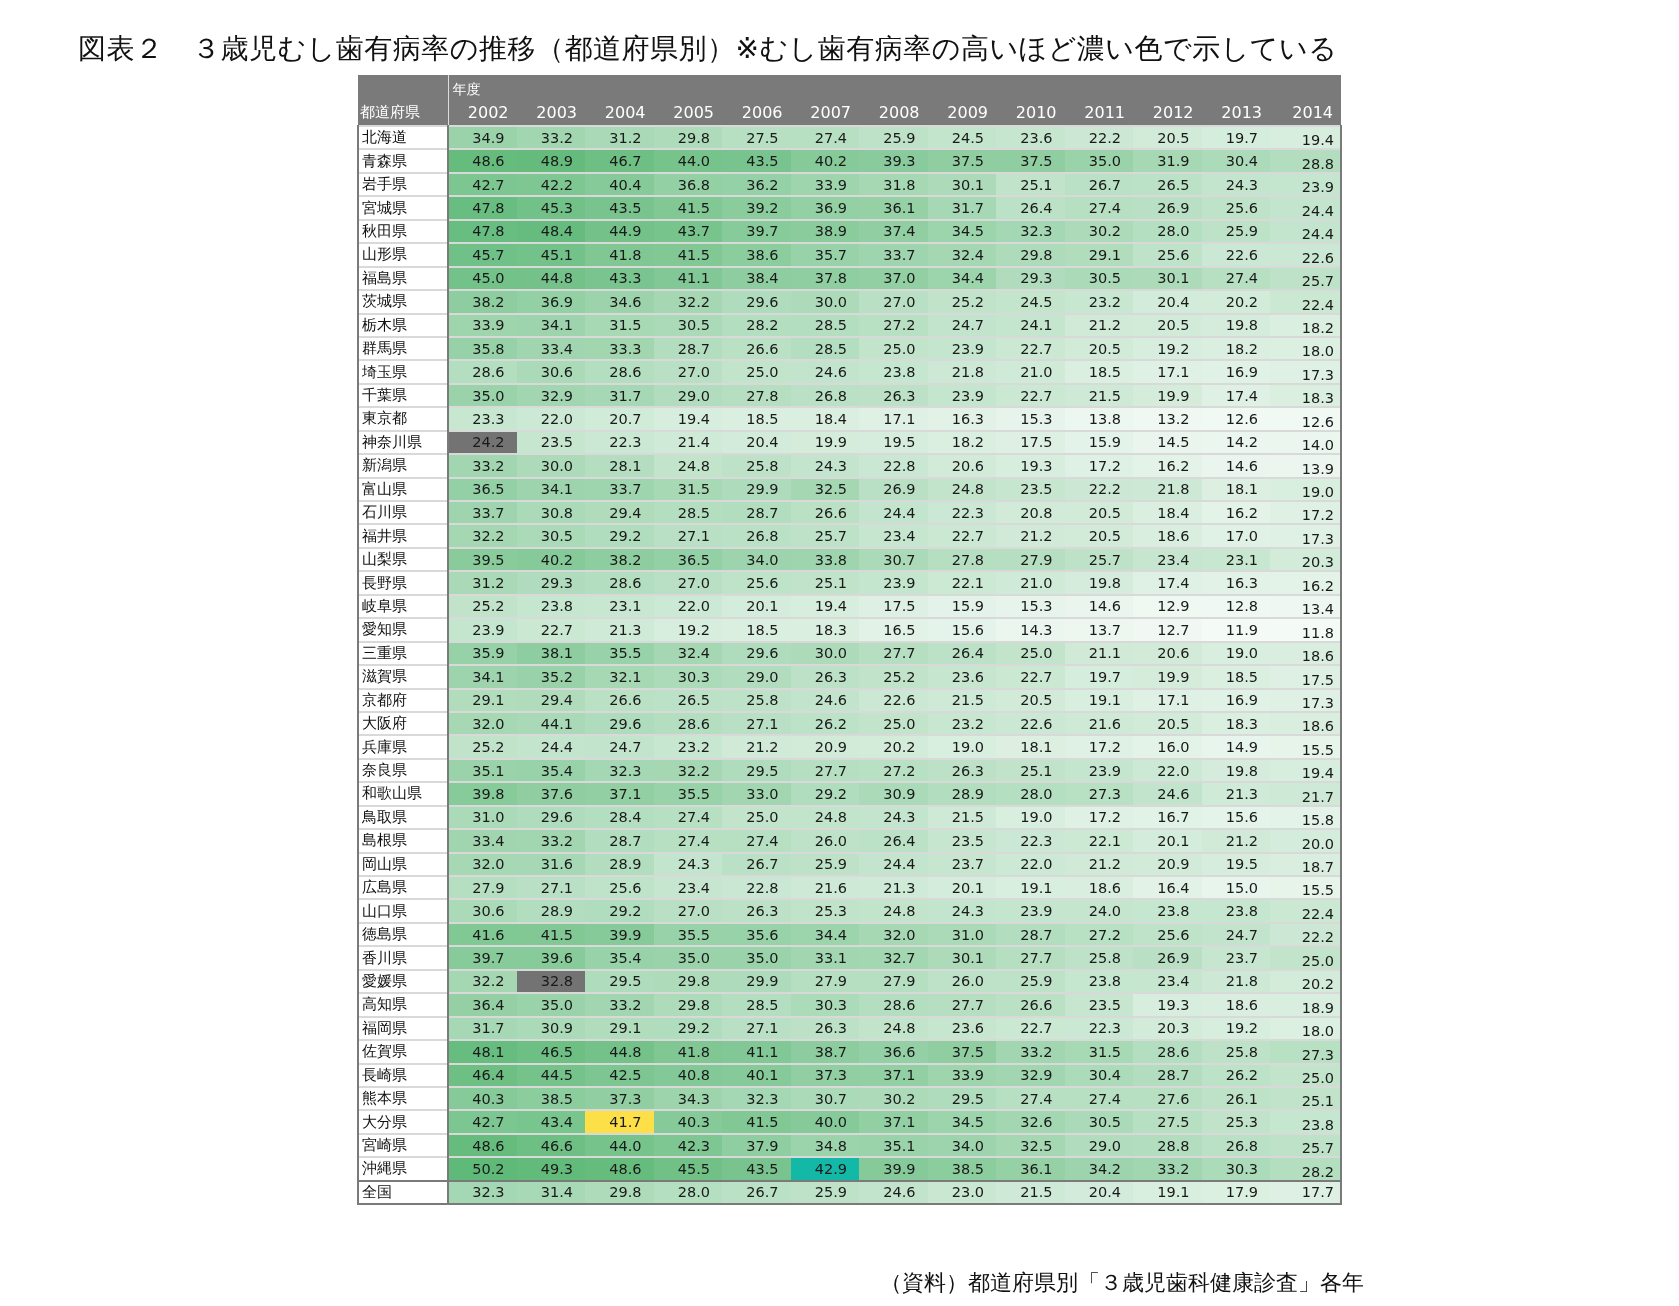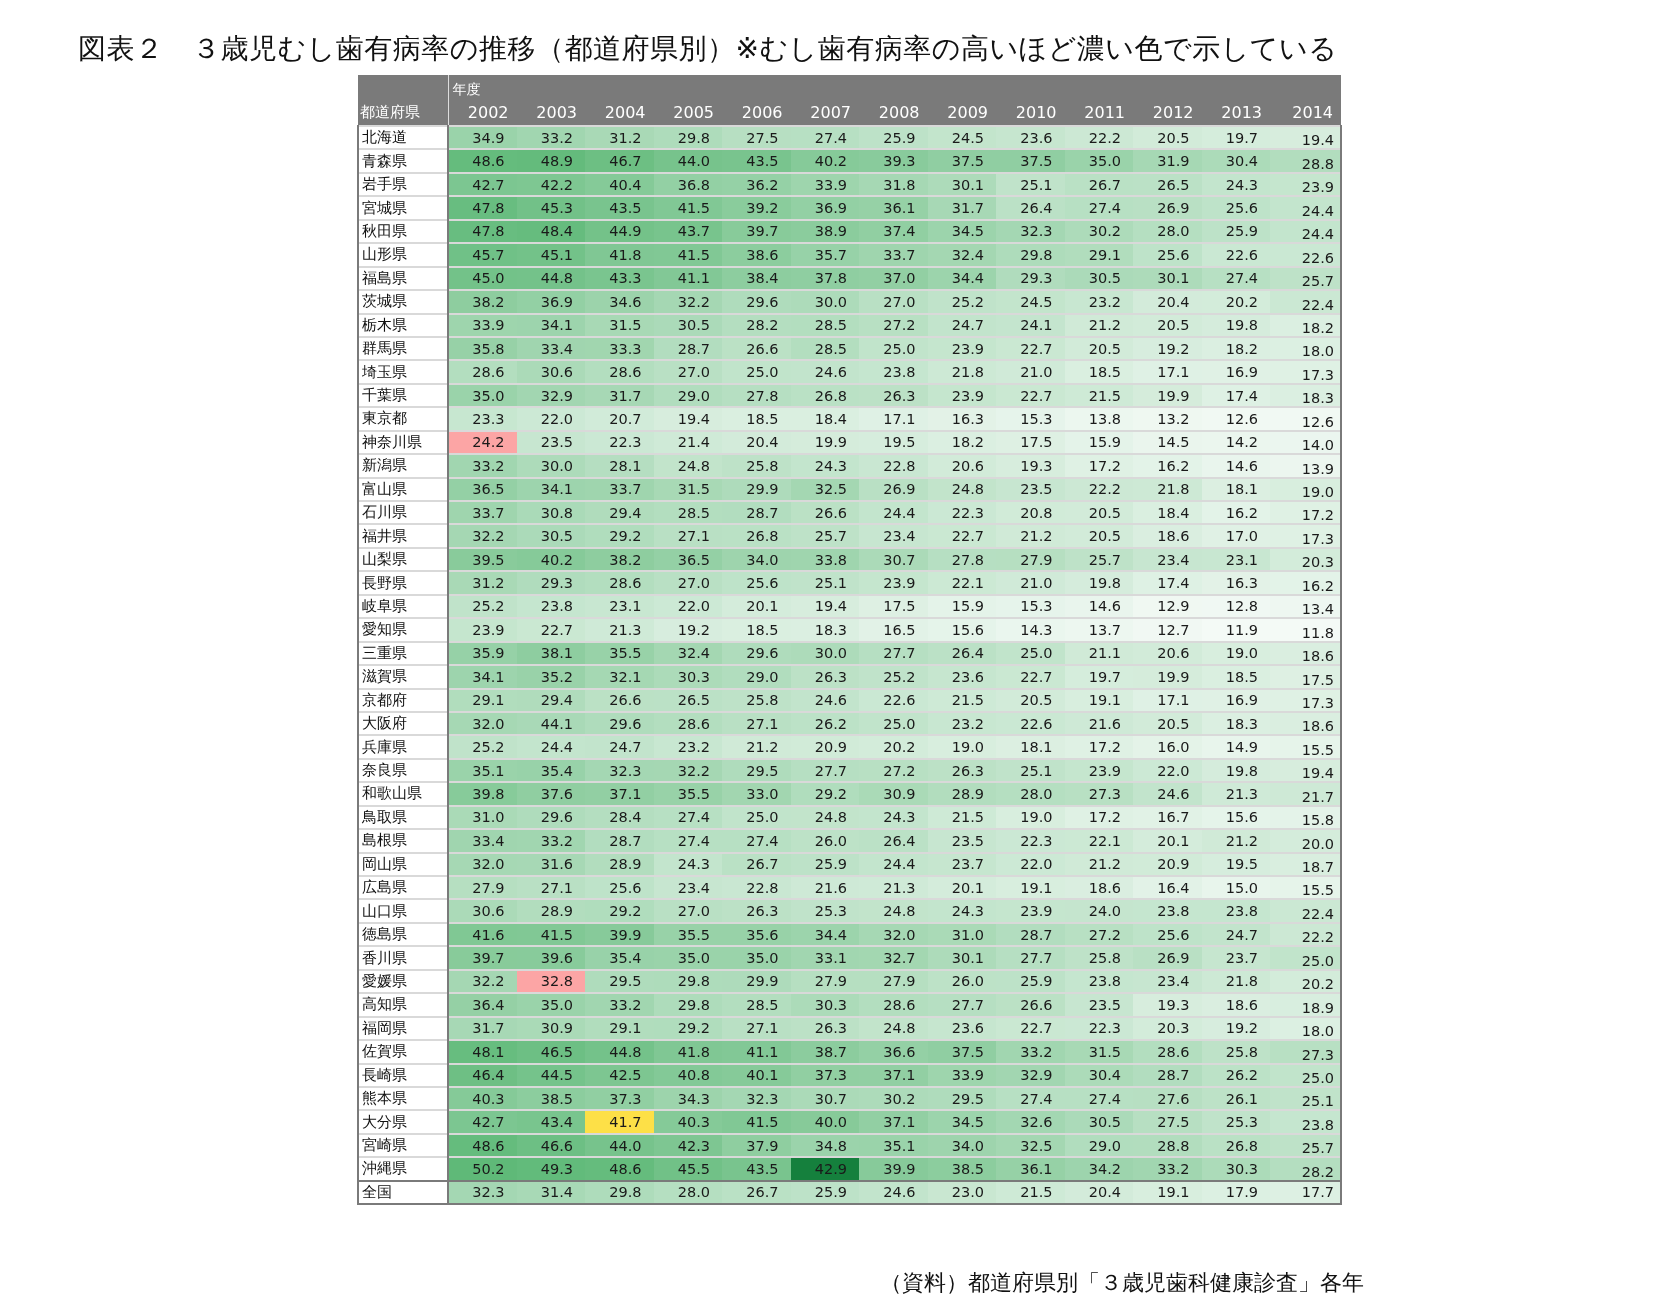--- a/index.html
+++ b/index.html
@@ -276,21 +276,21 @@
           <td class="val" style="background: rgb(223, 241, 229);">17.1</td>
           <td class="val" style="background: rgb(227, 242, 231);">16.3</td>
           <td class="val" style="background: rgb(230, 244, 235);">15.3</td>
           <td class="val" style="background: rgb(236, 247, 239);">13.8</td>
           <td class="val" style="background: rgb(239, 248, 241);">13.2</td>
           <td class="val" style="background: rgb(241, 249, 243);">12.6</td>
           <td class="val last" style="background: rgb(241, 249, 243);">12.6</td>
         </tr>
         <tr>
           <td class="lab">神奈川県</td>
-          <td class="val" style="background: #fca5a5; margin-top: 16px;">24.2</td>
+          <td class="val" style="background: #737373; margin-top: 16px;">24.2</td>
           <td class="val" style="background: rgb(199, 230, 208);">23.5</td>
           <td class="val" style="background: rgb(203, 232, 212);">22.3</td>
           <td class="val" style="background: rgb(207, 234, 215);">21.4</td>
           <td class="val" style="background: rgb(211, 235, 218);">20.4</td>
           <td class="val" style="background: rgb(213, 236, 219);">19.9</td>
           <td class="val" style="background: rgb(214, 237, 221);">19.5</td>
           <td class="val" style="background: rgb(219, 239, 225);">18.2</td>
           <td class="val" style="background: rgb(222, 240, 227);">17.5</td>
           <td class="val" style="background: rgb(228, 243, 233);">15.9</td>
           <td class="val" style="background: rgb(234, 245, 237);">14.5</td>
@@ -645,21 +645,21 @@
           <td class="val" style="background: rgb(173, 219, 186);">30.1</td>
           <td class="val" style="background: rgb(182, 223, 194);">27.7</td>
           <td class="val" style="background: rgb(190, 226, 200);">25.8</td>
           <td class="val" style="background: rgb(185, 224, 196);">26.9</td>
           <td class="val" style="background: rgb(198, 230, 207);">23.7</td>
           <td class="val last" style="background: rgb(193, 228, 203);">25.0</td>
         </tr>
         <tr>
           <td class="lab">愛媛県</td>
           <td class="val" style="background: rgb(165, 215, 179);">32.2</td>
-          <td class="val" style="background: #fca5a5;">32.8</td>
+          <td class="val" style="background: #737373;">32.8</td>
           <td class="val" style="background: rgb(175, 220, 188);">29.5</td>
           <td class="val" style="background: rgb(174, 220, 187);">29.8</td>
           <td class="val" style="background: rgb(174, 219, 187);">29.9</td>
           <td class="val" style="background: rgb(182, 223, 193);">27.9</td>
           <td class="val" style="background: rgb(182, 223, 193);">27.9</td>
           <td class="val" style="background: rgb(189, 226, 199);">26.0</td>
           <td class="val" style="background: rgb(189, 226, 200);">25.9</td>
           <td class="val" style="background: rgb(197, 230, 207);">23.8</td>
           <td class="val" style="background: rgb(199, 230, 208);">23.4</td>
           <td class="val" style="background: rgb(205, 233, 213);">21.8</td>
@@ -777,21 +777,21 @@
           <td class="val" style="background: rgb(186, 225, 197);">26.8</td>
           <td class="val last" style="background: rgb(190, 226, 200);">25.7</td>
         </tr>
         <tr>
           <td class="lab">沖縄県</td>
           <td class="val" style="background: rgb(95, 185, 120);">50.2</td>
           <td class="val" style="background: rgb(98, 187, 123);">49.3</td>
           <td class="val" style="background: rgb(101, 188, 125);">48.6</td>
           <td class="val" style="background: rgb(113, 193, 135);">45.5</td>
           <td class="val" style="background: rgb(121, 196, 142);">43.5</td>
-          <td class="val" style="background: #15803d; margin-top: 32px;">42.9</td>
+          <td class="val" style="background: #14b8a6; margin-top: 32px;">42.9</td>
           <td class="val" style="background: rgb(135, 202, 154);">39.9</td>
           <td class="val" style="background: rgb(140, 205, 158);">38.5</td>
           <td class="val" style="background: rgb(150, 209, 166);">36.1</td>
           <td class="val" style="background: rgb(157, 212, 173);">34.2</td>
           <td class="val" style="background: rgb(161, 214, 176);">33.2</td>
           <td class="val" style="background: rgb(172, 219, 185);">30.3</td>
           <td class="val last" style="background: rgb(180, 222, 192);">28.2</td>
         </tr>
         <tr class="total">
           <td class="lab">全国</td>

